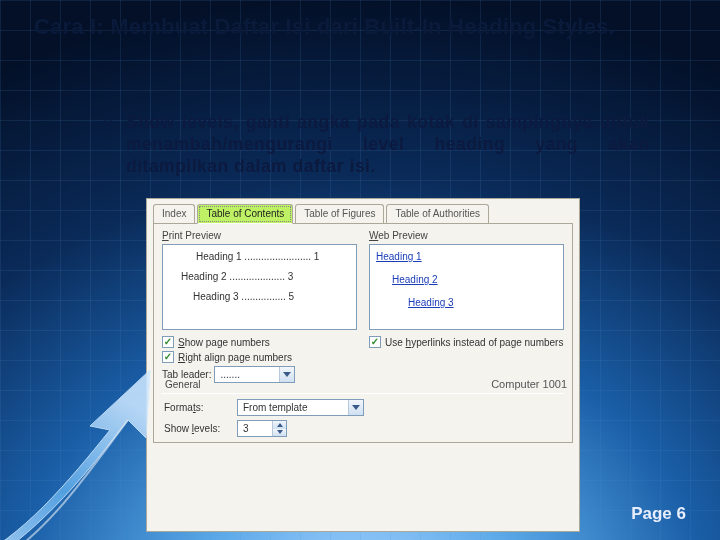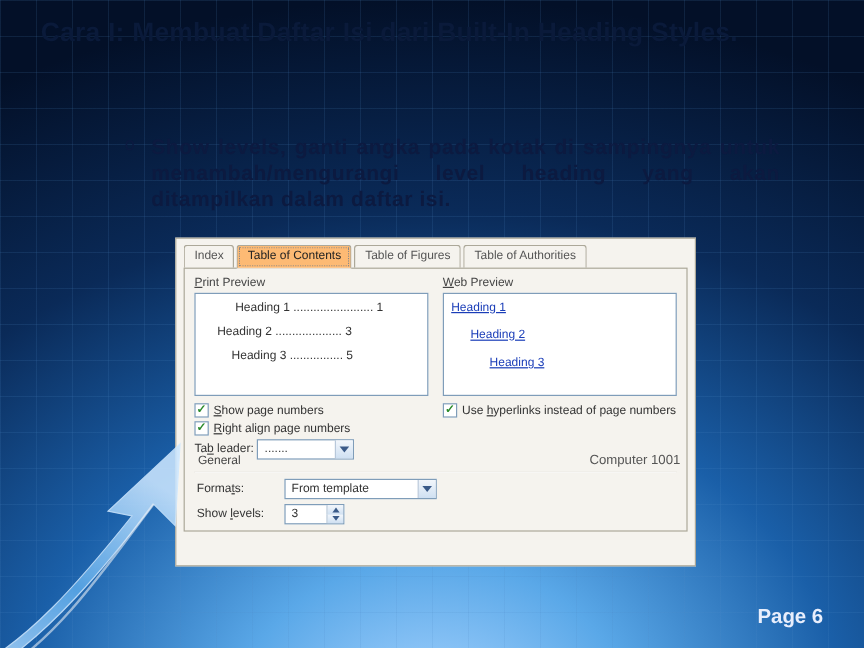--- a/index.html
+++ b/index.html
@@ -40,21 +40,21 @@
     flex: 1;
     font-size: 17.5px;
     font-weight: bold;
     line-height: 1.25;
     text-align: justify;
     letter-spacing: 0.5px;
   }
   .dialog {
     position: absolute;
     top: 198px; left: 146px;
-    width: 434px; height: 274px;
+    width: 434px; height: 334px;
     background: #f5f3ee;
     border: 1px solid #aca899;
     font-family: Tahoma, Arial, sans-serif;
     font-size: 10px;
     color: #333;
   }
   .tabs {
     display: flex;
     gap: 2px;
     padding: 4px 6px 0 6px;
@@ -64,21 +64,21 @@
     padding: 3px 8px 4px 8px;
     border: 1px solid #aca899;
     border-bottom: none;
     background: #f5f3ee;
     color: #555;
     border-radius: 3px 3px 0 0;
     position: relative;
     top: 1px;
   }
   .tab.active {
-    background: #fdba74;
+    background: #bef264;
     border-bottom: 1px solid #fcfcfa;
     color: #222;
     outline: 1px dotted #888;
     outline-offset: -3px;
     z-index: 2;
   }
   .tab-body {
     margin: 0 6px;
     border: 1px solid #aca899;
     background: #f5f3ee;

